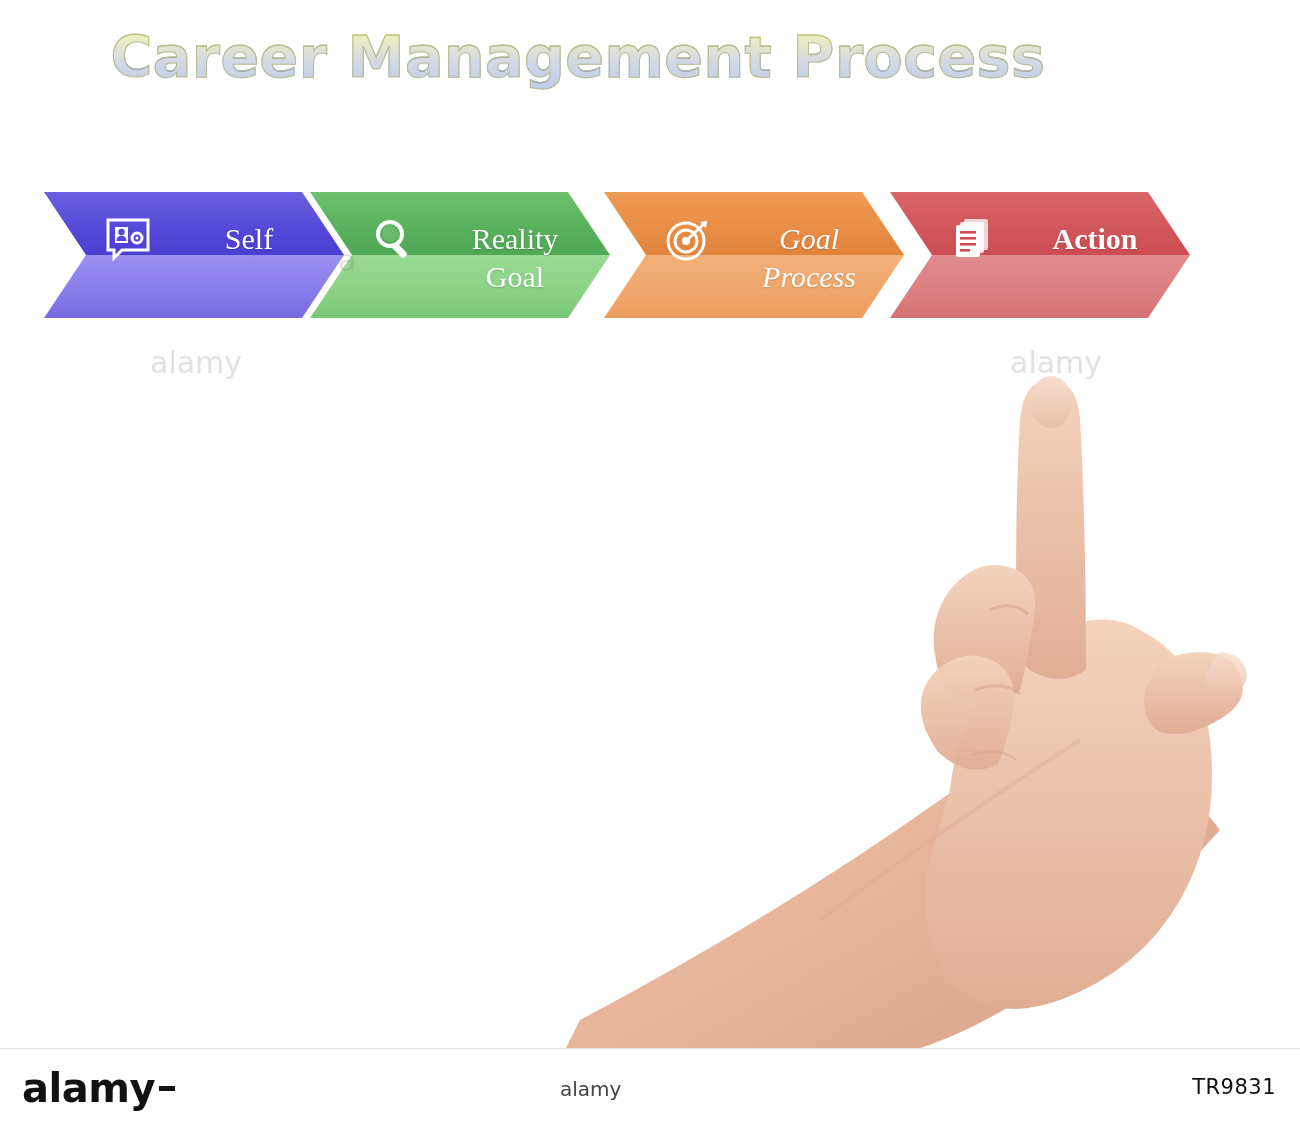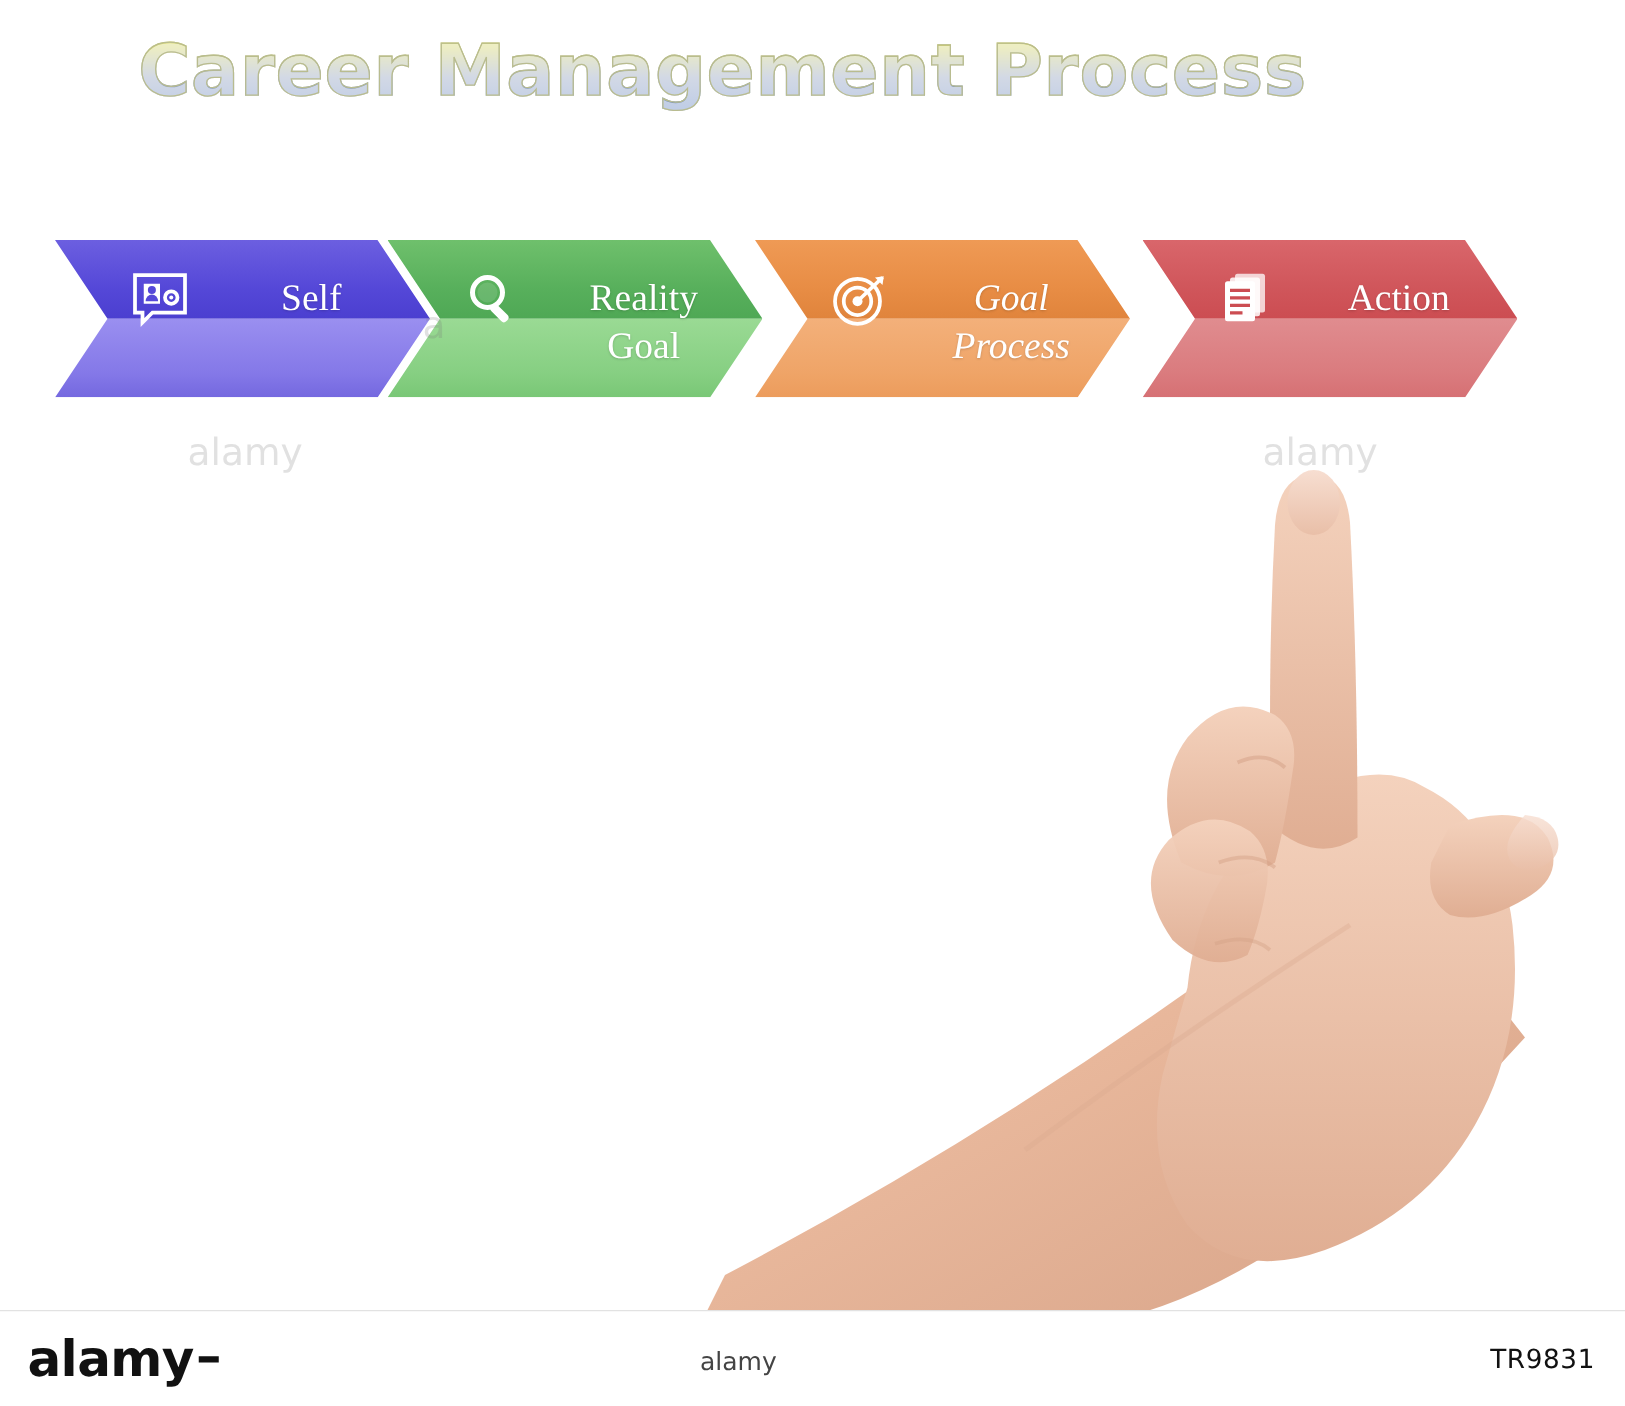--- a/index.html
+++ b/index.html
@@ -218,21 +218,21 @@
         <path d="M24 27 L44 8" stroke="#ffffff" stroke-width="3" fill="none"></path>
         <path d="M38 8 L45 7 L44 14 Z" fill="#ffffff"></path>
       </svg>
     </div>
     <div class="chev-label">
       <div>Goal</div>
       <div>Process</div>
     </div>
   </div>
 
-  <div class="chevron" style="left:870px;">
+  <div class="chevron" style="left:846px;font-weight:bold;">
     <div class="chev-inner">
       <div class="chev-top" style="background:linear-gradient(180deg,#d9666b 0%,#d0565b 60%,#cc4d52 100%);"></div>
       <div class="chev-bot" style="background:linear-gradient(180deg,#e08c8f 0%,#da7b7e 70%,#d67074 100%);"></div>
     </div>
     <div class="chev-icon">
       <svg viewBox="0 0 52 52" xmlns="http://www.w3.org/2000/svg">
         <rect x="16" y="5" width="24" height="31" rx="2" fill="#ffffff" opacity="0.75"></rect>
         <rect x="12" y="8" width="24" height="31" rx="2" fill="#ffffff" opacity="0.85"></rect>
         <rect x="8" y="11" width="24" height="32" rx="2" fill="#ffffff"></rect>
         <rect x="12" y="17" width="16" height="2.6" fill="#cc4d52"></rect>

